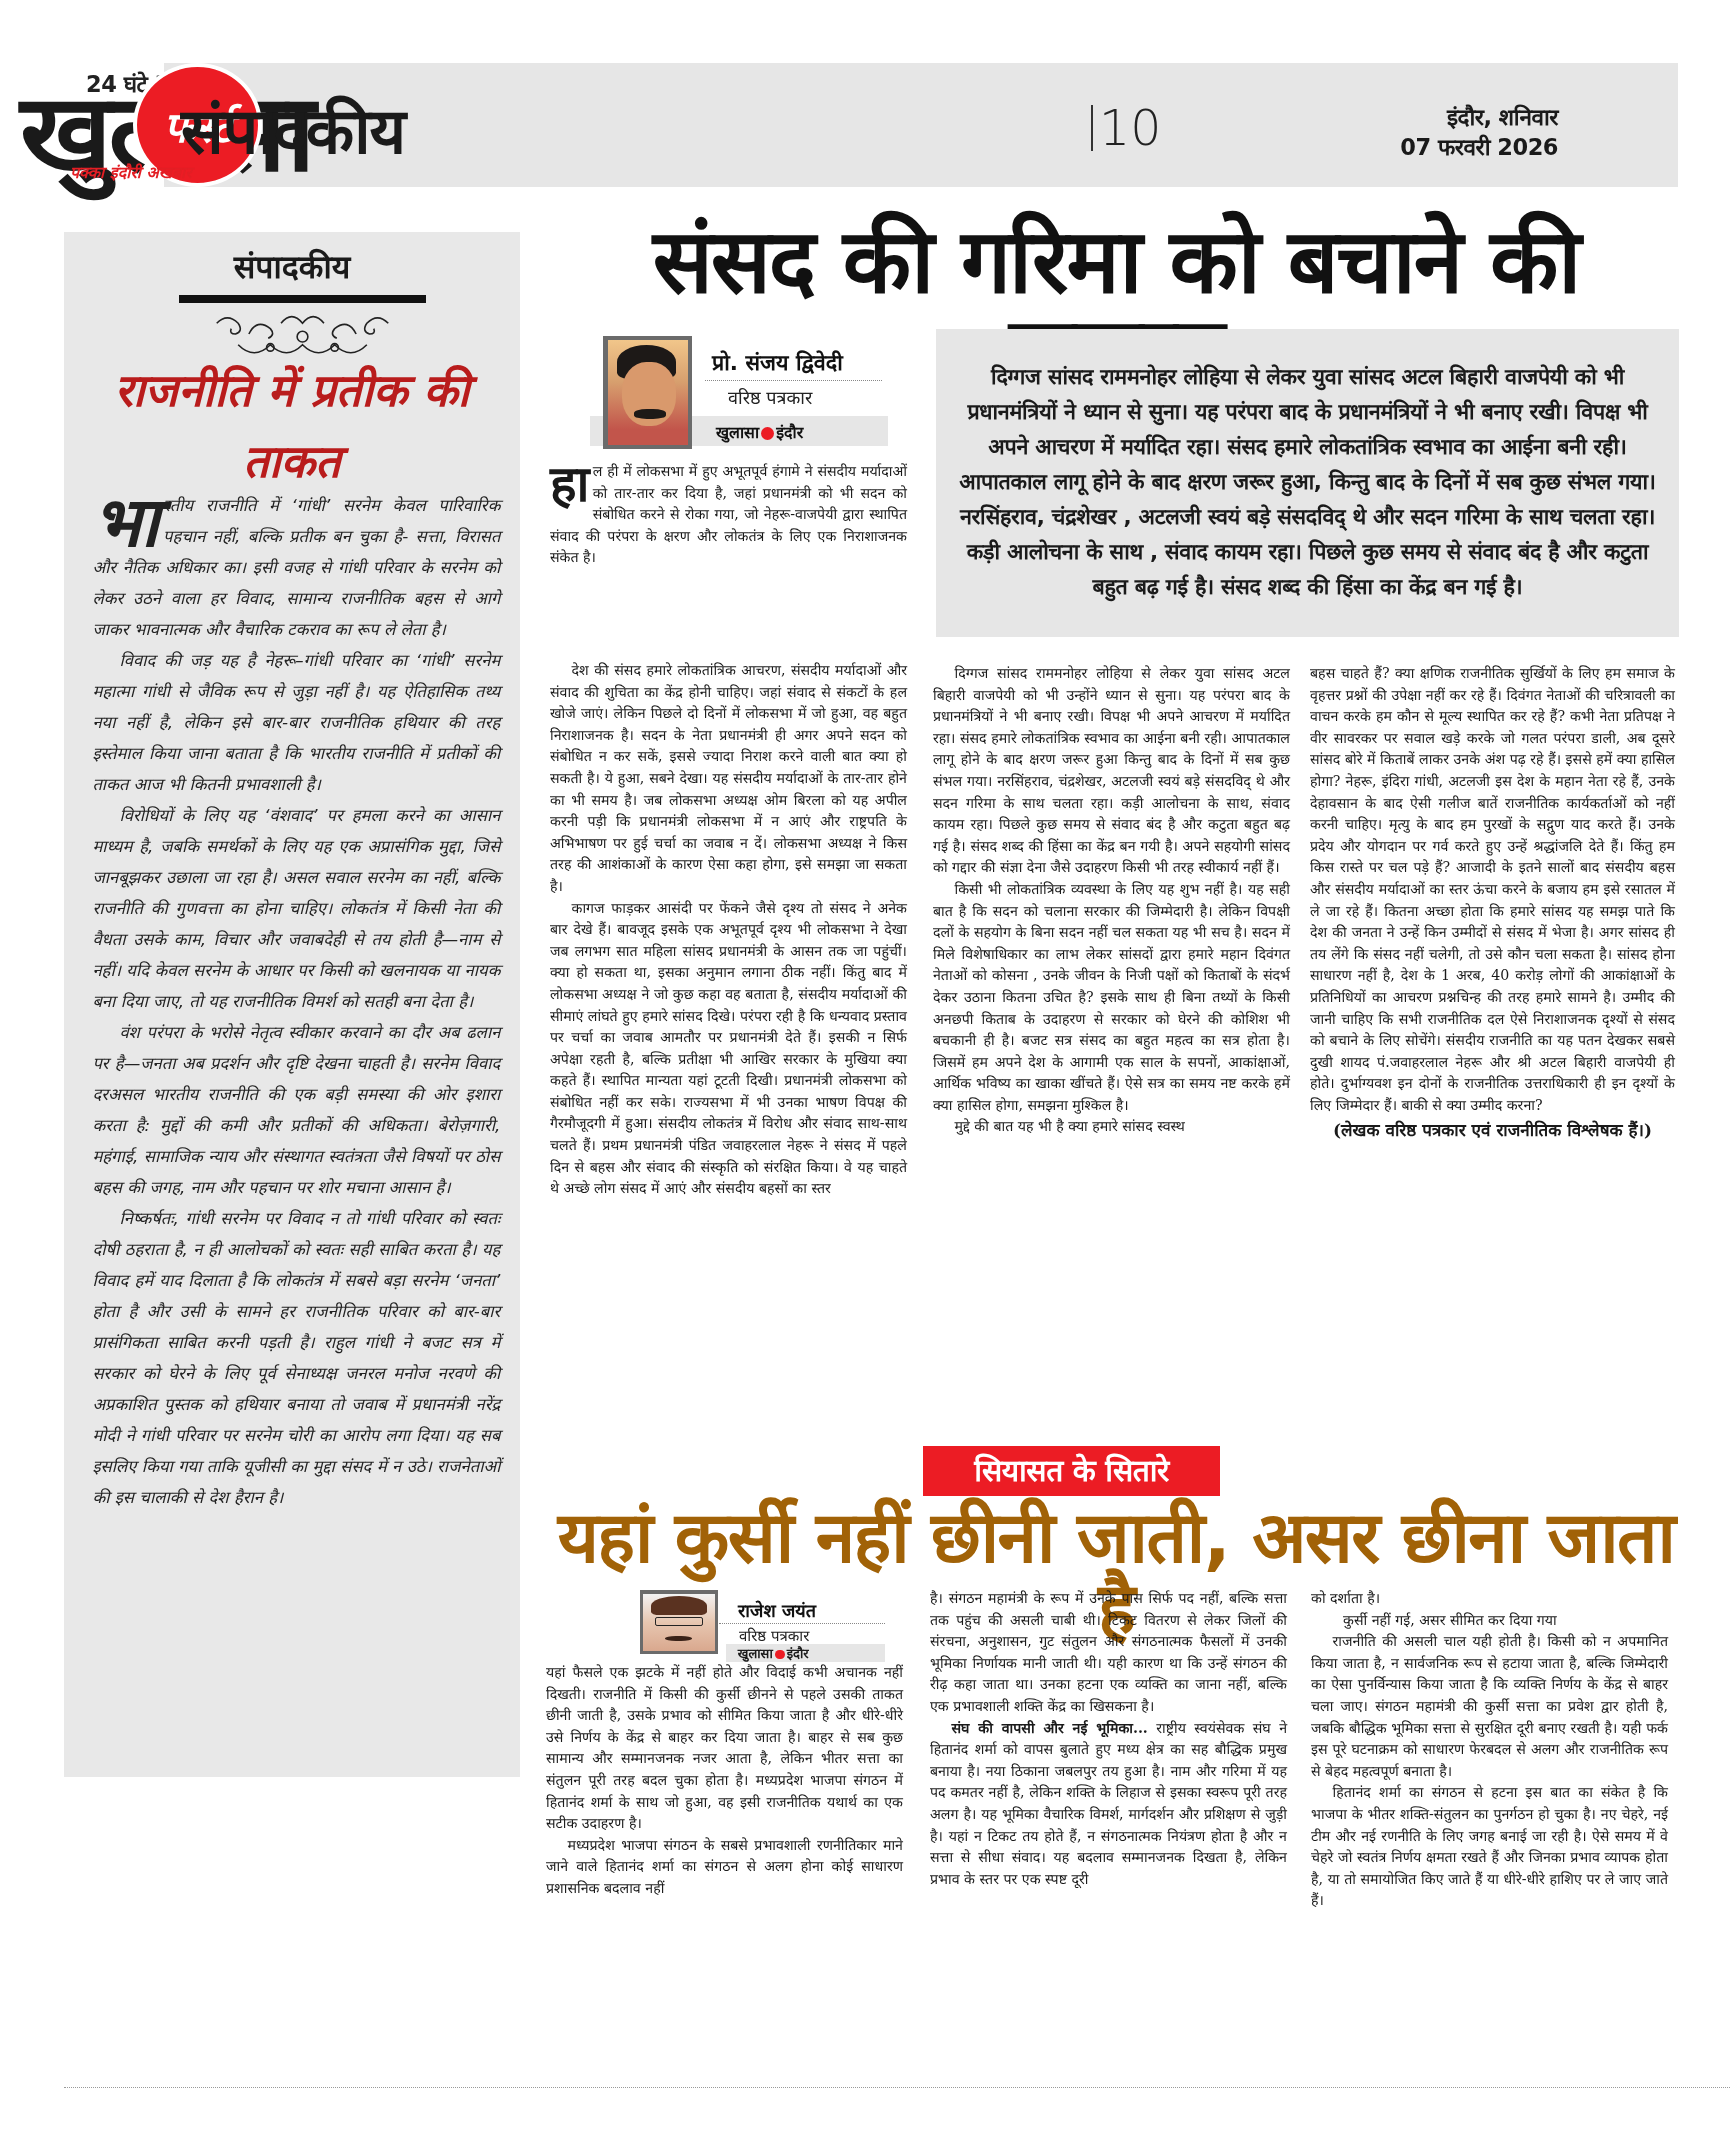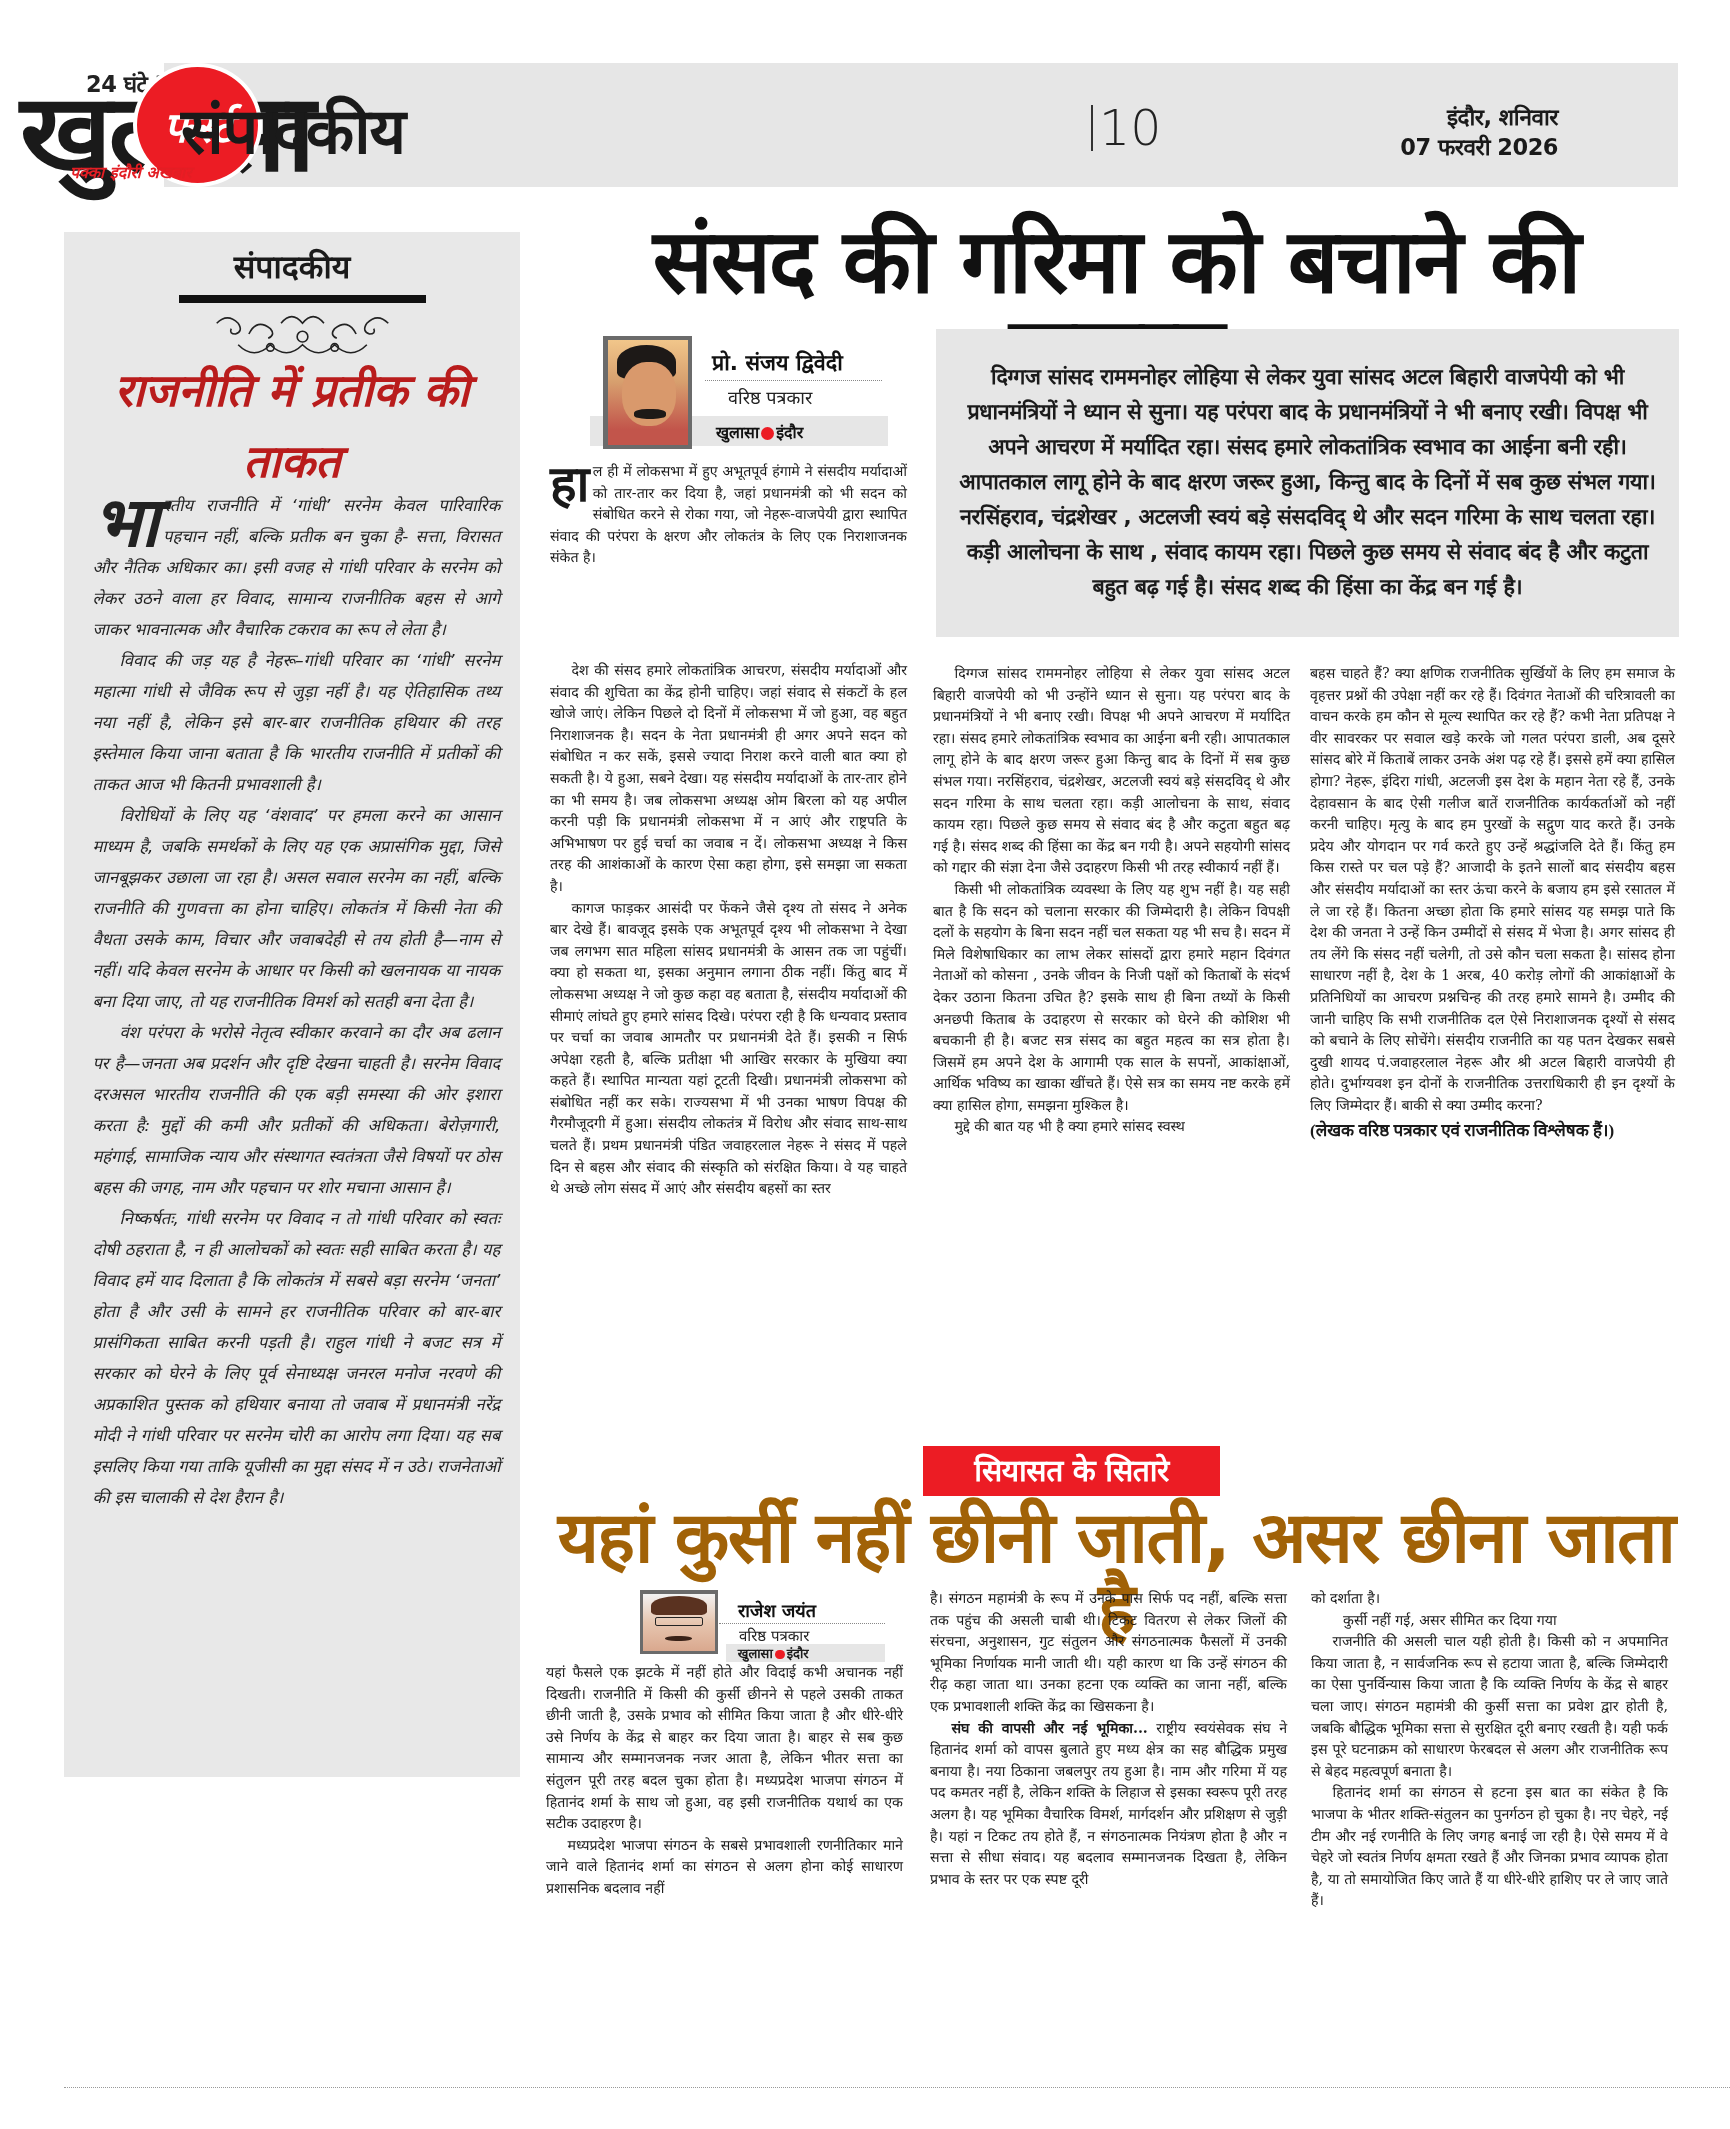--- a/index.html
+++ b/index.html
@@ -53,21 +53,21 @@
 
   
   .col { position: absolute; font-size: 14.2px; line-height: 21.6px; text-align: justify; color: #1a1a1a; font-family: "DejaVu Serif", serif; }
   .col p { text-indent: 21.5px; }
   .col p.noindent { text-indent: 0; }
   .dropcap2 { float: left; font-size: 50px; line-height: 42px; font-weight: bold; margin: 2.1px 3.2px 0 0; font-family: "DejaVu Serif", serif; }
   .a1c1-top { left: 550px; top: 461px; width: 357px; }
   .a1c1-bot { left: 550px; top: 660px; width: 357px; }
   .a1c2 { left: 933px; top: 663px; width: 357px; }
   .a1c3 { left: 1310px; top: 663px; width: 365px; }
-  .credit { text-align: left; font-weight: bold; font-size: 17px; line-height: 23.6px; margin-top: 2.1px; text-indent: 0 !important; font-family: Liberation Serif, serif; }
+  .credit { text-align: center; font-weight: bold; font-size: 17px; line-height: 23.6px; margin-top: 2.1px; text-indent: 0 !important; }
 
   
   .kicker-box { position: absolute; left: 923px; top: 1446px; width: 297px; height: 50px; background: #ec1c24; color: #fff; text-align: center; font-size: 30px; font-weight: bold; line-height: 50px; letter-spacing: -0.5px; }
   .second-headline { position: absolute; left: 542px; top: 1502px; width: 1148px; text-align: center; font-size: 71px; font-weight: bold; color: #a16207; letter-spacing: -1.6px; line-height: 1; }
   .author-box2 { position: absolute; left: 582px; top: 1592px; width: 303px; height: 60px; }
   .author-photo2 { position: absolute; left: 58px; top: -1.6px; width: 78px; height: 64px; background: #6b6b6b; padding: 3.2px; }
   .author-photo2 .inner { width: 100%; height: 100%; background: linear-gradient(180deg, #f3f3f3 0%, #e7c6b0 50%, #d9a88e 100%); position: relative; overflow: hidden; }
   .author-photo2 .hair { position: absolute; left: 7.5px; top: 2.1px; width: 56px; height: 19.3px; background: #5a3220; border-radius: 50% 50% 15% 15%; }
   .author-photo2 .glasses { position: absolute; left: 11.8px; top: 23.6px; width: 48px; height: 8.6px; border: 1.6px solid #222; border-radius: 2.1px; }
   .author-photo2 .stache { position: absolute; left: 21.5px; top: 42px; width: 27px; height: 5.4px; background: #3a2218; border-radius: 40%; }

